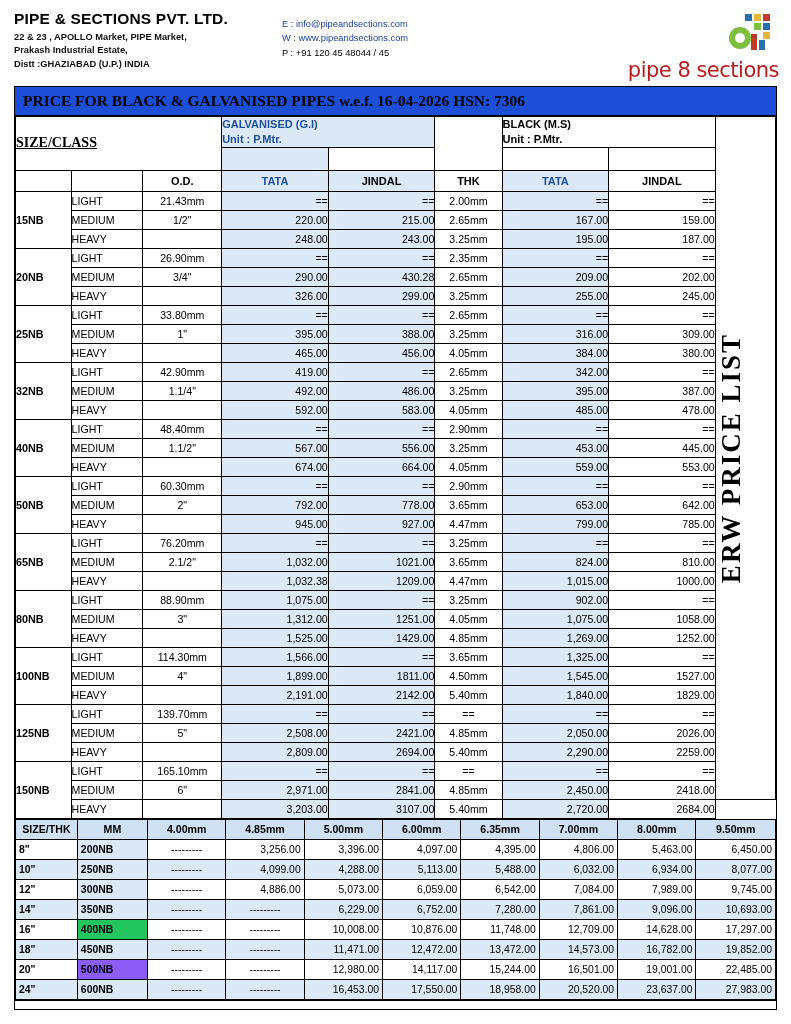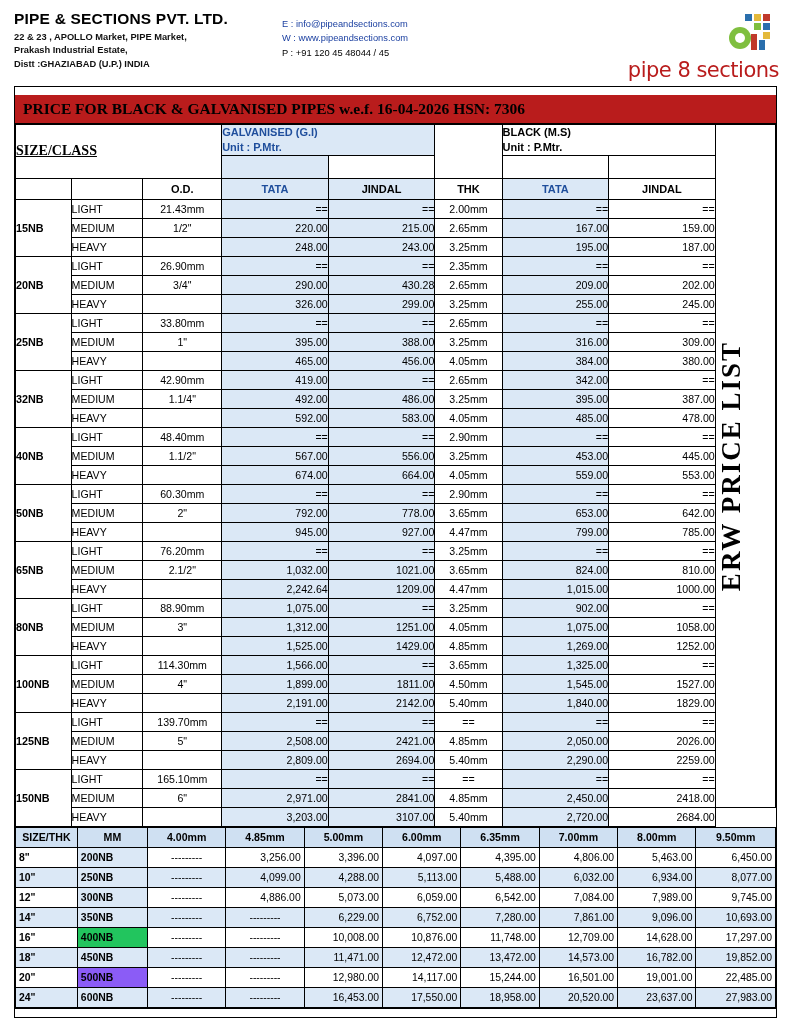--- a/index.html
+++ b/index.html
@@ -19,22 +19,22 @@
   .addr{font-size:9.3px;font-weight:bold;line-height:1.45;margin-top:3px;color:#111;}
   .hdr-mid{flex:1;font-size:9.3px;line-height:1.55;padding-top:7px;padding-left:18px;}
   .hdr-mid .blue{color:#1a3fa0;}
   .hdr-right{width:185px;text-align:right;padding-top:2px;}
   .logo-wrap{display:flex;justify-content:flex-end;align-items:center;}
   .logo-mark{width:48px;height:44px;position:relative;margin-right:4px;}
   .brand-text{font-size:21px;color:#b91c1c;font-family:"DejaVu Sans", sans-serif;letter-spacing:-0.5px;margin-top:2px;}
 
   
   .outer{margin:0 14px;border:1.5px solid #000;}
-  .title-bar{background:#b91c1c;border-bottom:1.5px solid #000;padding:5px 8px;
-    font-weight:bold;font-size:15.5px;font-family:"Liberation Serif", serif;margin-top:8px;}
+  .title-bar{background:#1d4ed8;border-bottom:1.5px solid #000;padding:5px 8px;
+    font-weight:bold;font-size:15.5px;font-family:"Liberation Serif", serif;}
 
   
   table.main{border-collapse:collapse;width:100%;font-size:10.3px;table-layout:fixed;}
   table.main td, table.main th{border:1px solid #000;padding:0;}
   .hrow1 td{height:22px;font-weight:bold;}
   .sizeclass{font-weight:bold;font-size:14px;text-decoration:underline;
     font-family:"Liberation Serif", serif;padding-left:6px;text-align:left;vertical-align:middle;}
   .grp-head{font-weight:bold;font-size:11px;line-height:1.35;}
   .colhdr td{text-align:center;font-weight:bold;height:20px;font-size:11px;}
   .colhdr td.blue, .grp-head.blue{color:#1f4e9c;}
@@ -330,21 +330,21 @@
             <td class="od">2.1/2"</td>
             <td class="num blue-cell">1,032.00</td>
             <td class="num blue-cell">1021.00</td>
             <td class="thk">3.65mm</td>
             <td class="num blue-cell">824.00</td>
             <td class="num">810.00</td>
           </tr>
           <tr class="rowh">
             <td class="cls" style="border-bottom:1.5px solid #000">HEAVY</td>
             <td class="od" style="border-bottom:1.5px solid #000"></td>
-            <td class="num blue-cell" style="border-bottom:1.5px solid #000">2,242.64</td>
+            <td class="num blue-cell" style="border-bottom:1.5px solid #000">1,032.38</td>
             <td class="num blue-cell" style="border-bottom:1.5px solid #000">1209.00</td>
             <td class="thk" style="border-bottom:1.5px solid #000">4.47mm</td>
             <td class="num blue-cell" style="border-bottom:1.5px solid #000">1,015.00</td>
             <td class="num" style="border-bottom:1.5px solid #000">1000.00</td>
           </tr>
           <tr class="rowh">
             <td rowspan="3" class="nb" style="border-bottom:1.5px solid #000">80NB</td>
             <td class="cls">LIGHT</td>
             <td class="od">88.90mm</td>
             <td class="num blue-cell">1,075.00</td>

